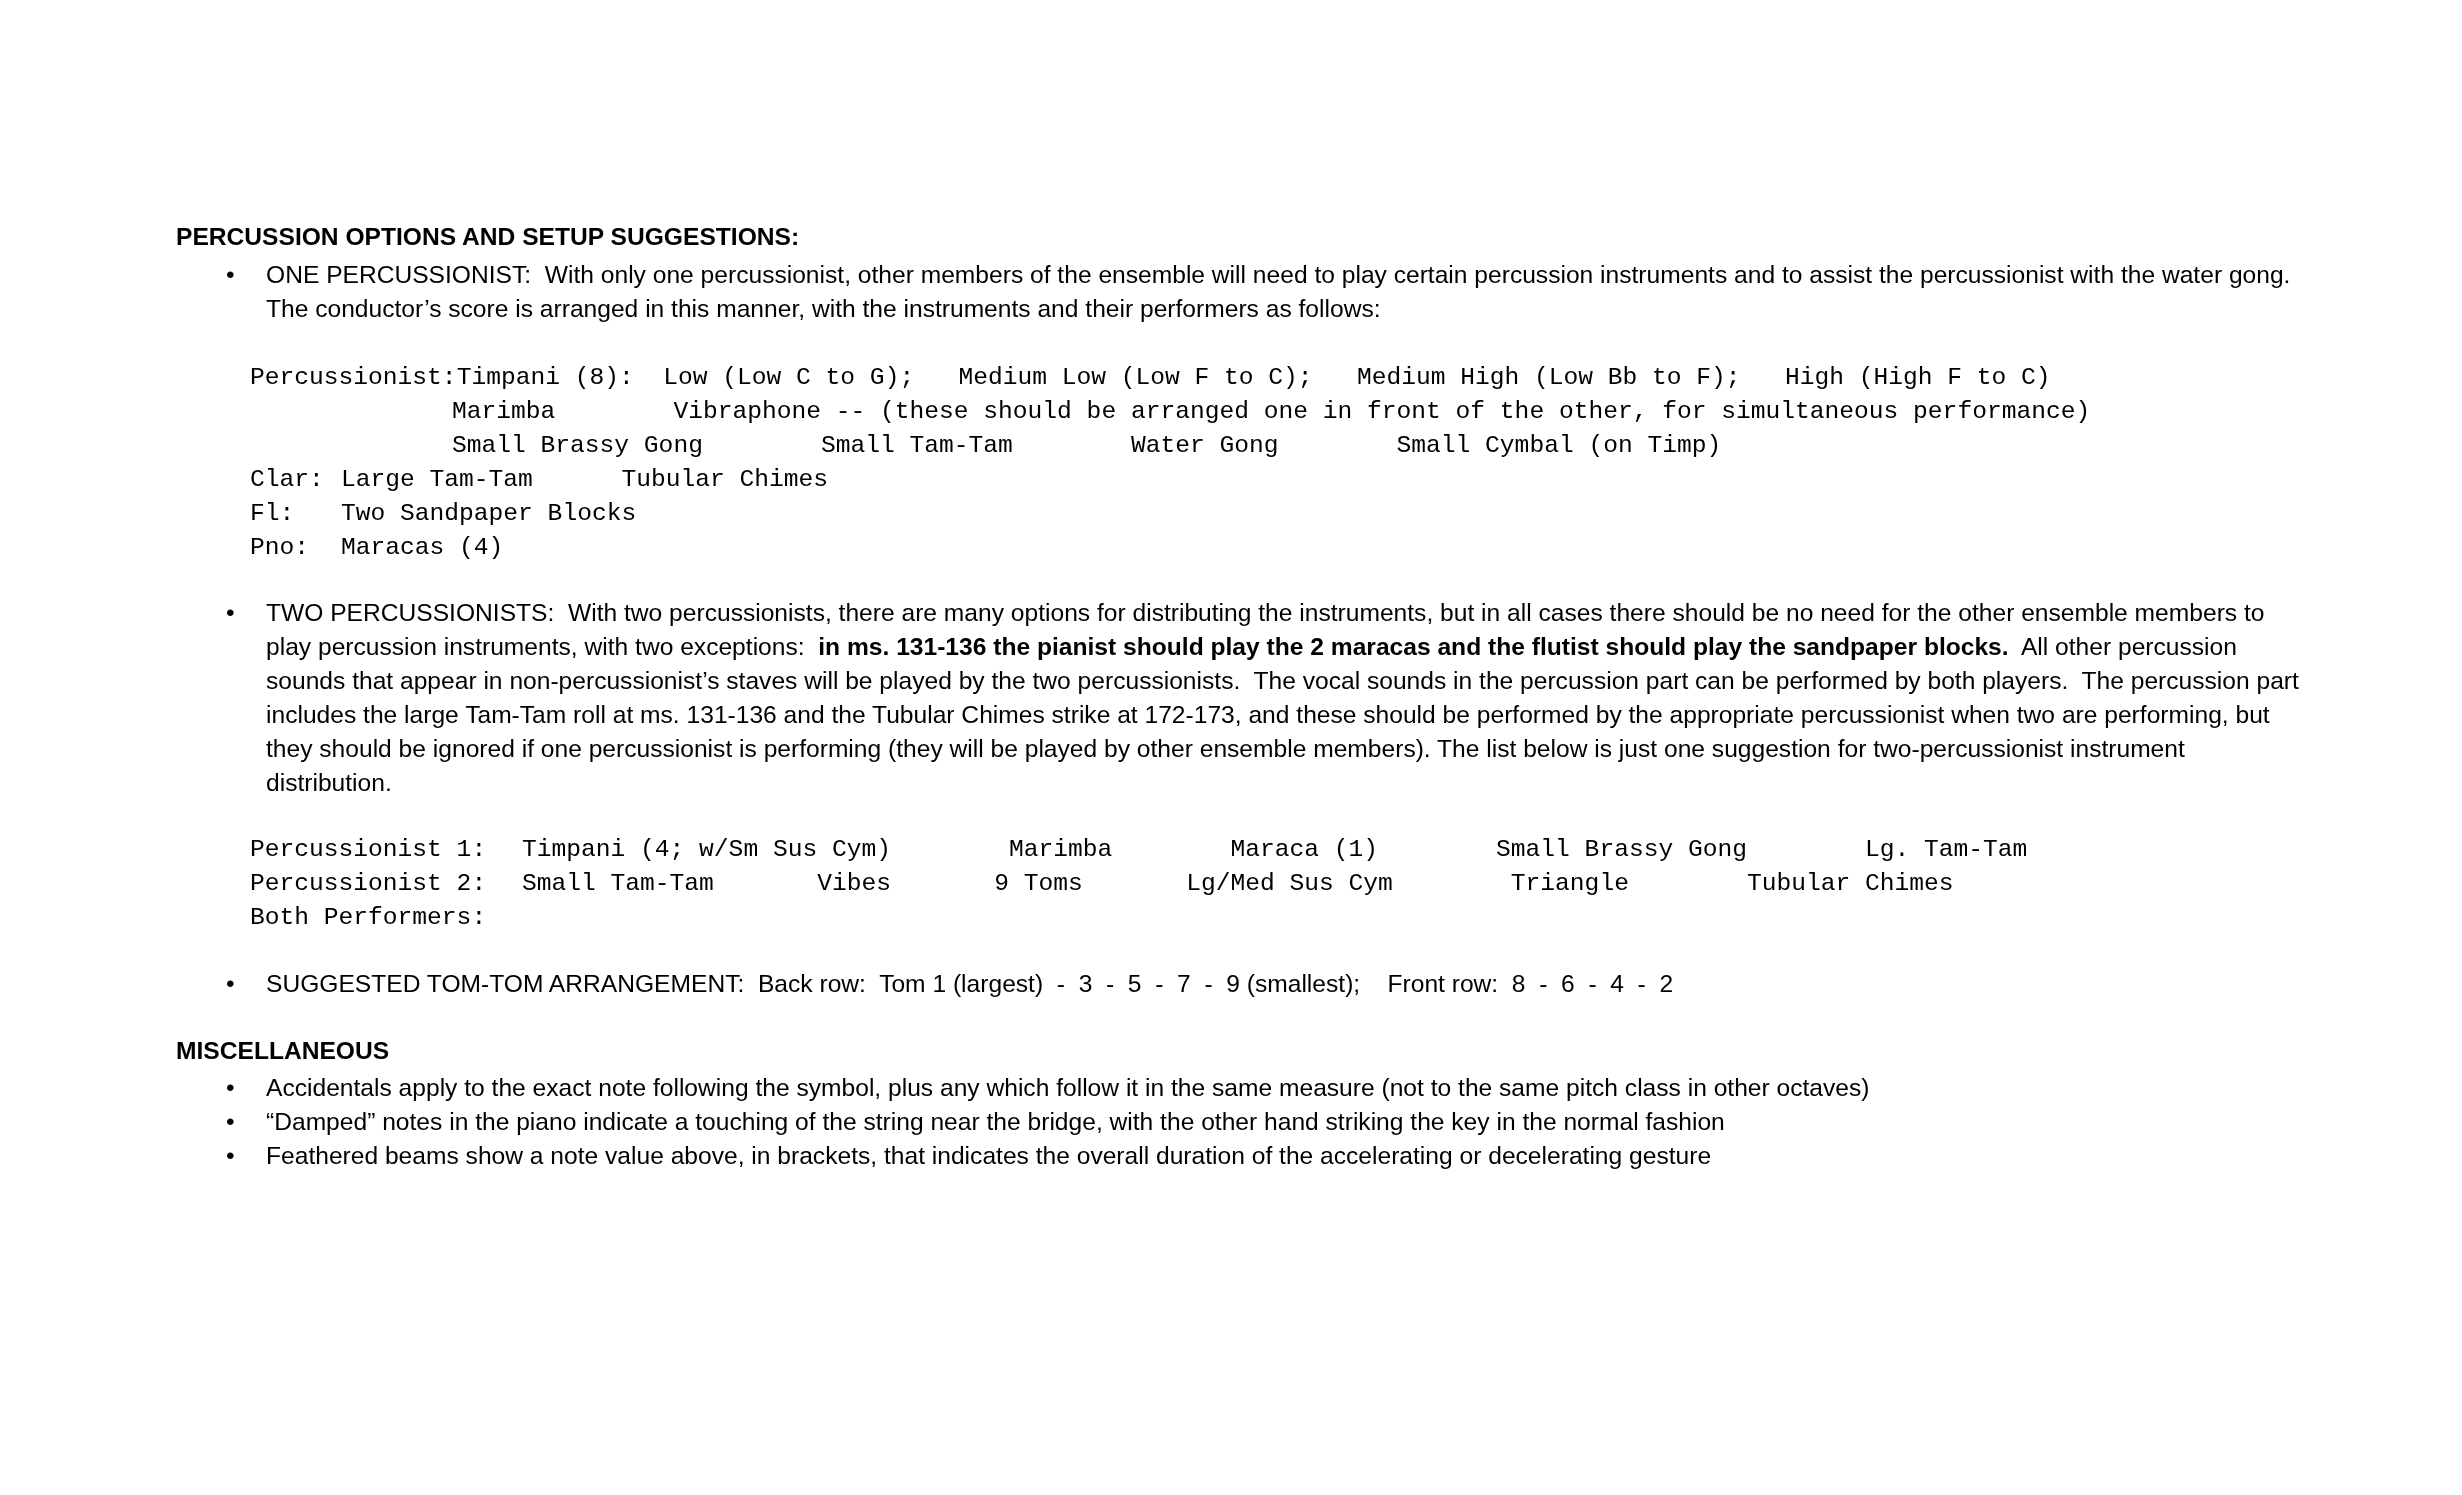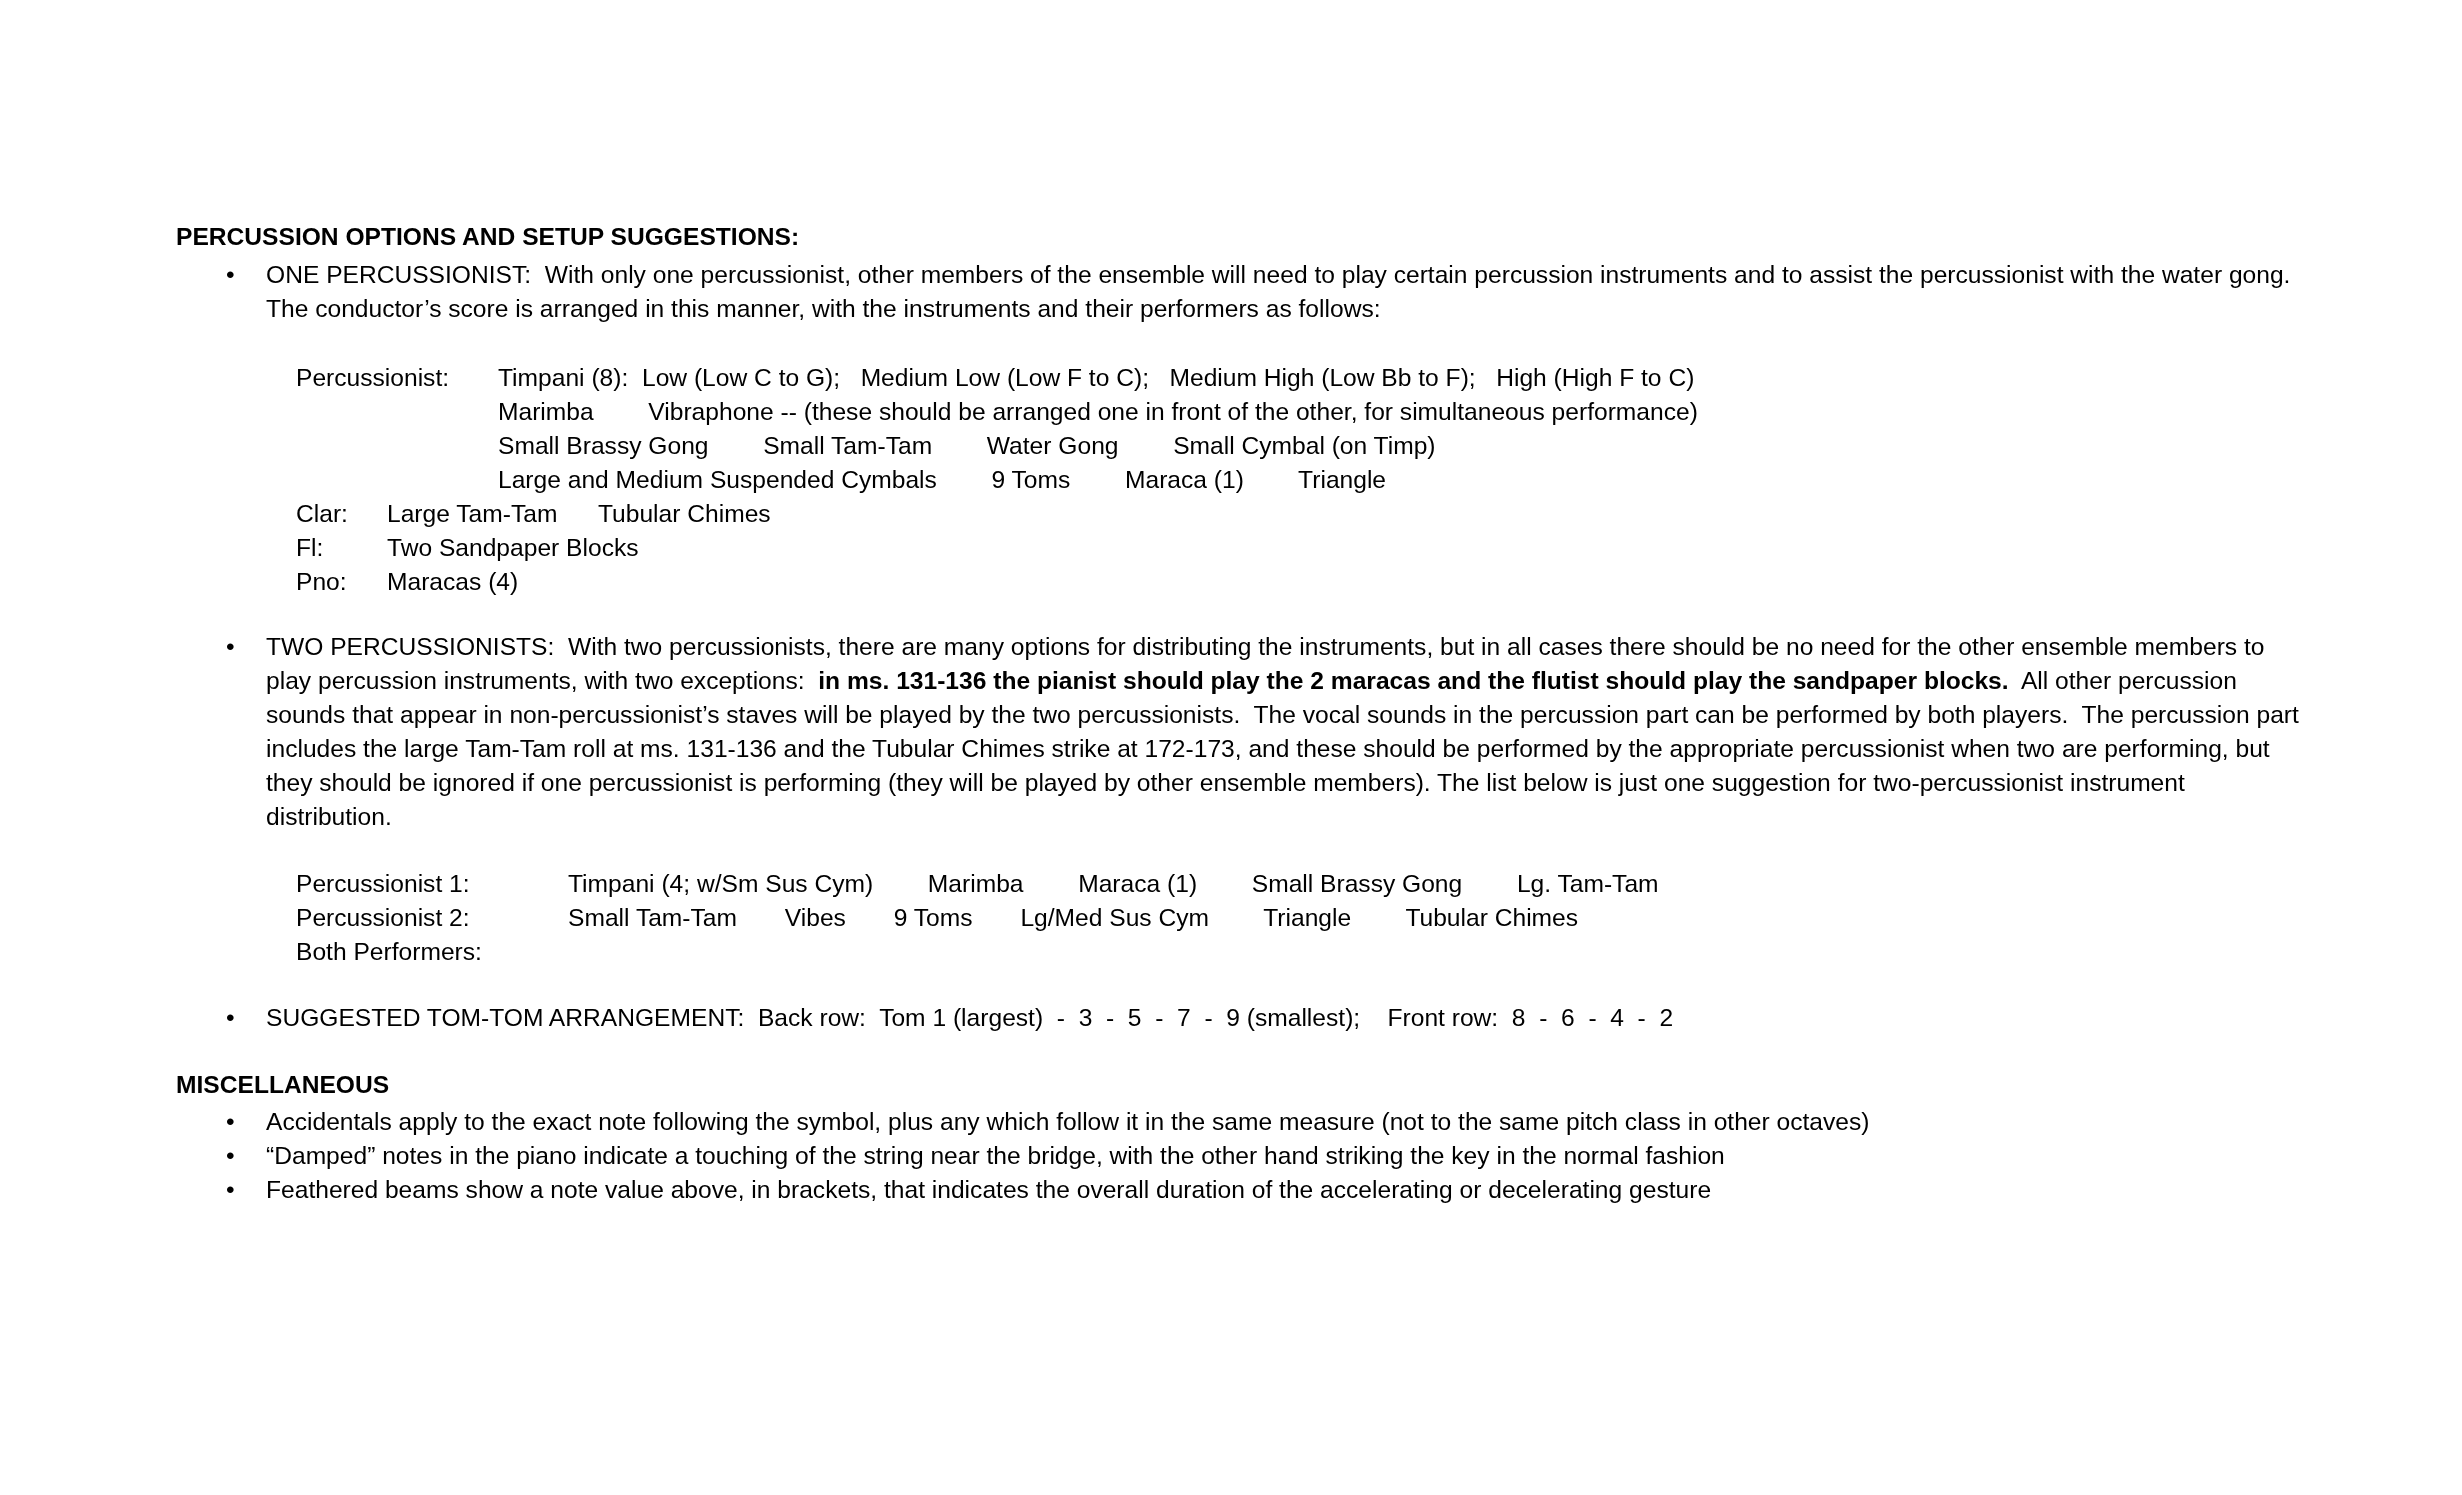--- a/index.html
+++ b/index.html
@@ -28,21 +28,21 @@
     margin: 0 0 3.5px 0;
     white-space: pre-wrap;
   }
   .bullet-item { display: flex; align-items: flex-start; }
   .bullet-glyph {
     flex: 0 0 40px;
     margin-left: 50px;
     text-align: left;
   }
   .bullet-body { flex: 1; white-space: pre-wrap; }
-  .tbl { margin-left: 120px; }
+  .tbl { margin-left: 74px; font-family: Liberation Mono, monospace; }
   .trow { display: flex; }
   .tlabel { white-space: pre; }
   .w230 { flex: 0 0 202px; }
   .w103 { flex: 0 0 91px; }
   .w309 { flex: 0 0 272px; }
   .tcontent { white-space: pre-wrap; flex: 1; }
   .mt35 { margin-top: 31px; }
   .mt36 { margin-top: 32px; }
   .mt38 { margin-top: 33px; }
   .mt40 { margin-top: 35px; }
@@ -66,24 +66,20 @@
         <span class="tlabel w230">Percussionist:</span>
         <span class="tcontent">Timpani (8):  Low (Low C to G);   Medium Low (Low F to C);   Medium High (Low Bb to F);   High (High F to C)</span>
       </div>
       <div class="trow">
         <span class="tlabel w230"></span>
         <span class="tcontent">Marimba        Vibraphone -- (these should be arranged one in front of the other, for simultaneous performance)</span>
       </div>
       <div class="trow">
         <span class="tlabel w230"></span>
         <span class="tcontent">Small Brassy Gong        Small Tam-Tam        Water Gong        Small Cymbal (on Timp)</span>
-      </div>
-      <div class="trow">
-        <span class="tlabel w230"></span>
-        <span class="tcontent">Large and Medium Suspended Cymbals        9 Toms        Maraca (1)        Triangle</span>
       </div>
       <div class="trow">
         <span class="tlabel w103">Clar:</span>
         <span class="tcontent">Large Tam-Tam      Tubular Chimes</span>
       </div>
       <div class="trow">
         <span class="tlabel w103">Fl:</span>
         <span class="tcontent">Two Sandpaper Blocks</span>
       </div>
       <div class="trow">

